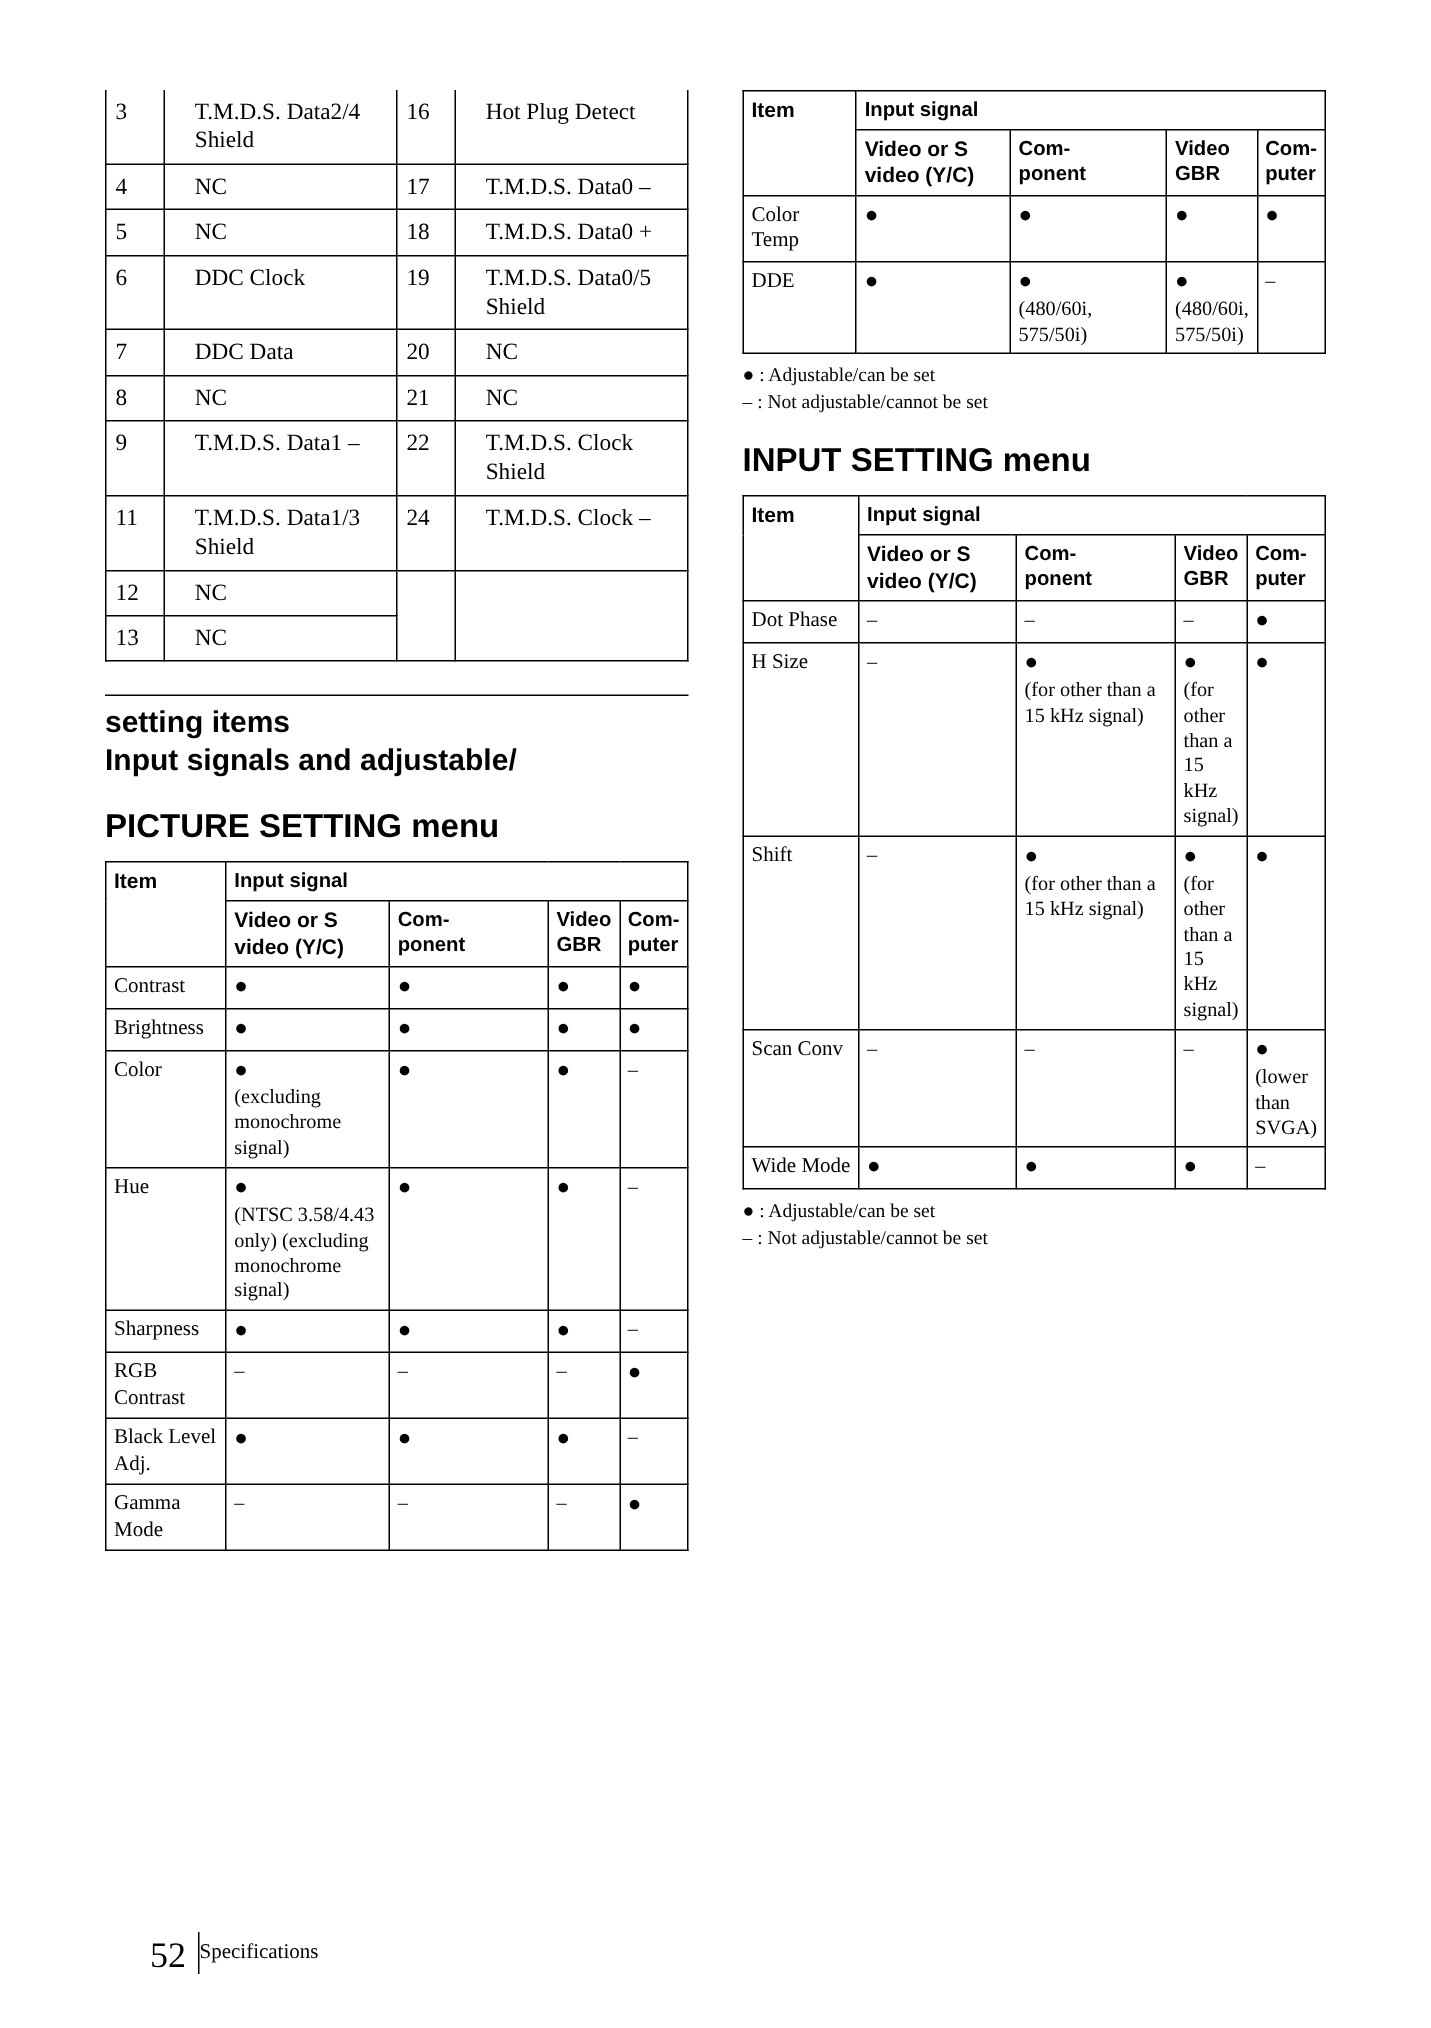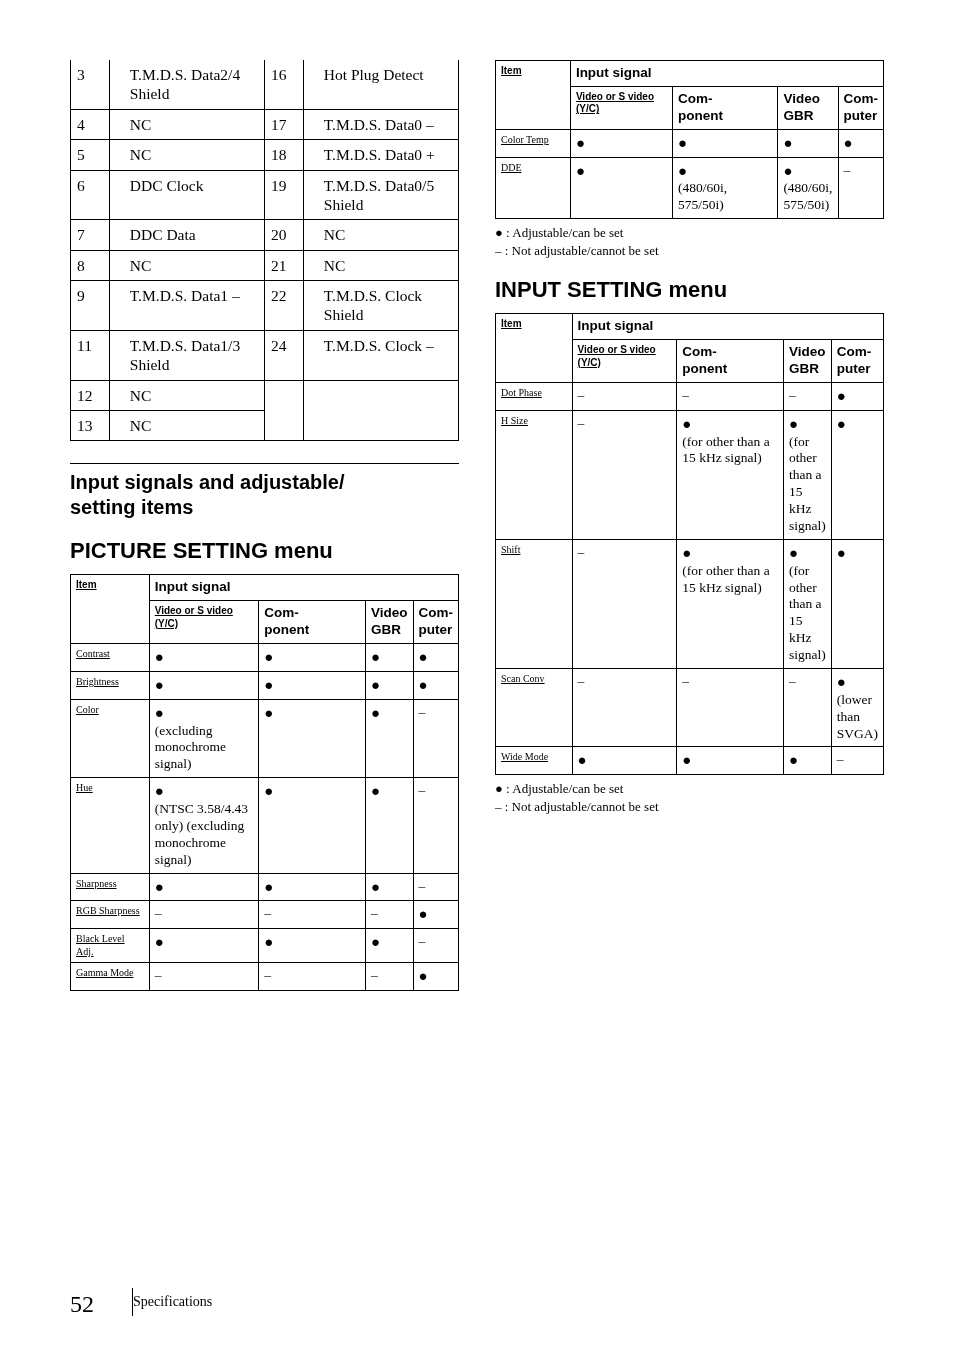--- a/index.html
+++ b/index.html
@@ -50,29 +50,29 @@
   }
   .subheading {
     font-family: Arial, Helvetica, sans-serif;
     font-weight: bold;
     font-size: 22px;
     margin: 0;
   }
   .rulecap { border-top: 1.5px solid black; padding-top: 6px; }
   .dot { font-size: 15px; }
   .legend { margin: 6px 0 0 0; font-size: 13px; }
-  .pic-table td:nth-child(1) { width: 21%; font-size: 10px; text-decoration: underline; }
+  .pic-table td:nth-child(1) { width: 21%; font-size: 14px; }
   .pic-table td:nth-child(2) { width: 29%; font-size: 13.5px; }
   .pic-table td:nth-child(3),
   .pic-table td:nth-child(4),
   .pic-table td:nth-child(5) { font-size: 13.5px; }
   .pageno {
     position: absolute;
     bottom: 34px;
-    left: 70px;
+    left: 100px;
     font-size: 24px;
     font-family: "Times New Roman", serif;
   }
   .pagelabel {
     position: absolute;
     bottom: 36px;
     left: 132px;
     font-size: 14px;
     border-left: 1px solid black;
     padding-left: 0;
@@ -149,22 +149,22 @@
             <td>13</td>
             <td>NC</td>
             <td style="border-bottom: 1px solid black; border-top: none;"></td>
             <td style="border-bottom: 1px solid black; border-top: none;"></td>
           </tr>
         </tbody>
     </table>
 
     <div style="height:22px"></div>
     <div class="rulecap">
+      <p class="section-heading">setting items</p>
       <p class="section-heading">Input signals and adjustable/</p>
-      <p class="section-heading">setting items</p>
     </div>
 
     <div style="height:18px"></div>
     <p class="subheading">PICTURE SETTING menu</p>
 
     <div style="height:10px"></div>
     <table class="pic-table tight">
       <tbody id="pic-body">
           <tr>
             <td rowspan="2" class="hdr">Item</td>
@@ -205,21 +205,21 @@
             <td>–</td>
           </tr>
           <tr>
             <td>Sharpness</td>
             <td><span class="dot">●</span></td>
             <td><span class="dot">●</span></td>
             <td><span class="dot">●</span></td>
             <td>–</td>
           </tr>
           <tr>
-            <td>RGB Sharpness</td>
+            <td>RGB Contrast</td>
             <td>–</td>
             <td>–</td>
             <td>–</td>
             <td><span class="dot">●</span></td>
           </tr>
           <tr>
             <td>Black Level Adj.</td>
             <td><span class="dot">●</span></td>
             <td><span class="dot">●</span></td>
             <td><span class="dot">●</span></td>

